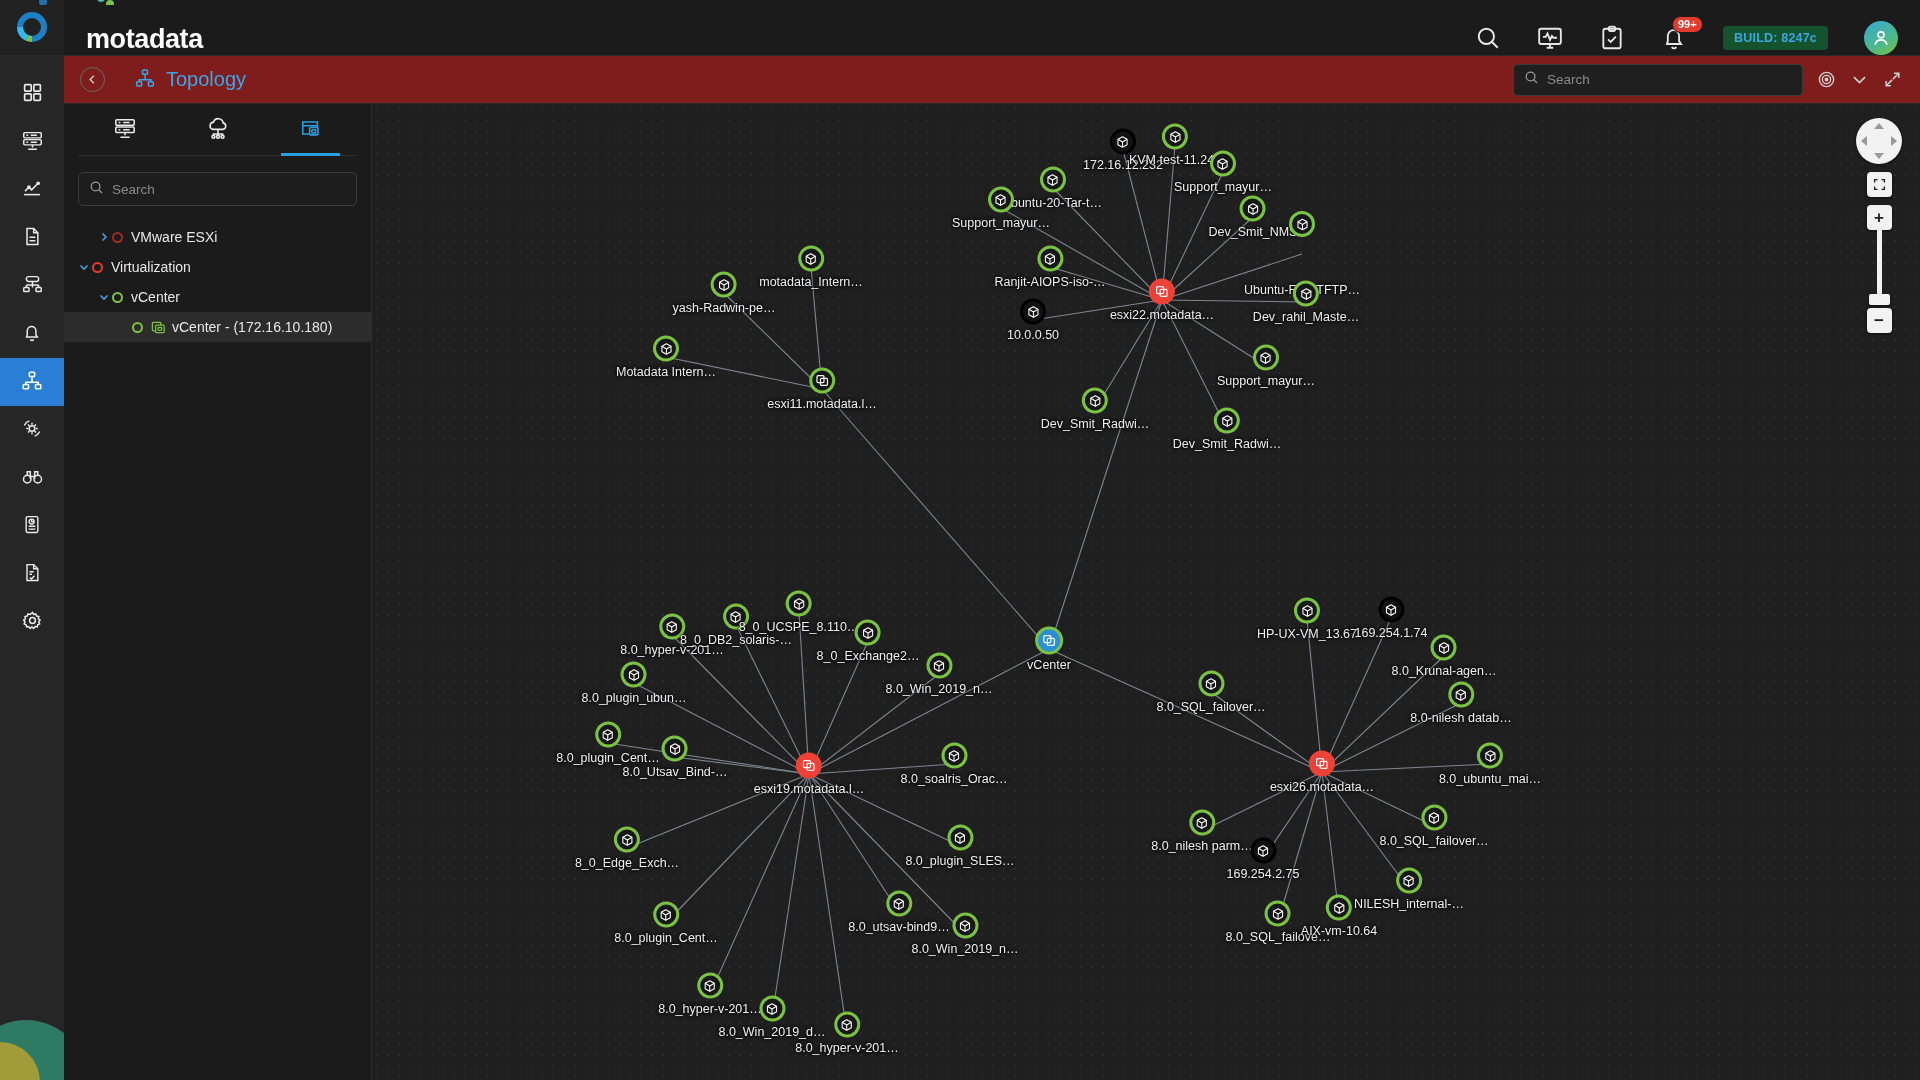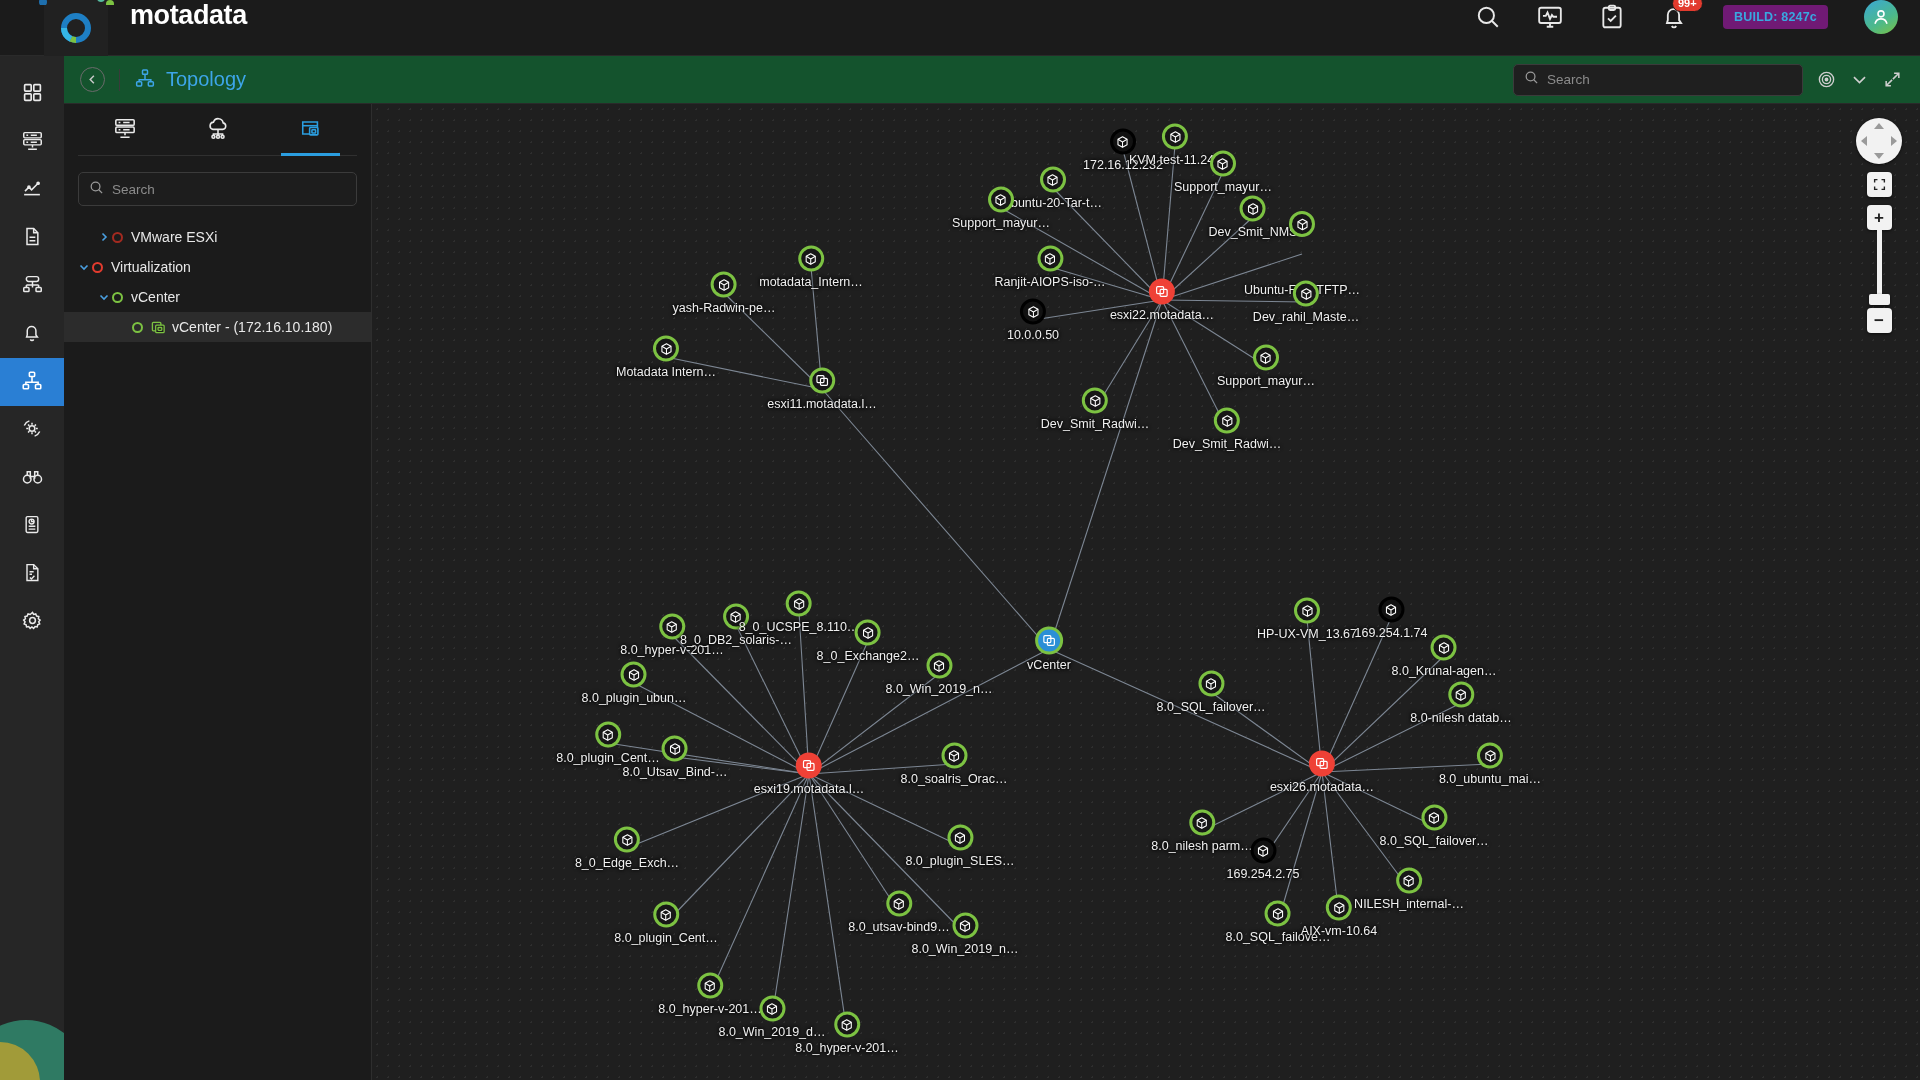--- a/index.html
+++ b/index.html
@@ -8,22 +8,22 @@
     background:#1b1b1b;
     font-family:"Liberation Sans", sans-serif;
     color:#e6e6e6;
     -webkit-font-smoothing:antialiased;
   }
   .app { position:relative; width:1920px; height:1080px; }
 
   
   .topbar {
     position:absolute; top:0; left:0; width:1920px; height:56px;
-    background:#1b1b1b; display:flex; align-items:flex-start;
-    border-bottom:1px solid #2a2a2a; z-index:30;padding-left:44px;
+    background:#1b1b1b; display:flex; align-items:flex-end;
+    border-bottom:1px solid #2a2a2a; z-index:30;
   }
   .logo-cell {
     width:64px; height:56px; background:#212121;
     display:flex; align-items:center; justify-content:center;
   }
   .brand { display:flex; align-items:center; padding-left:22px; }
   .brand-text {
     font-size:27px; font-weight:700; color:#fff; letter-spacing:-0.4px;
     position:relative;
   }
@@ -31,21 +31,21 @@
   .topbar-right {
     margin-left:auto; display:flex; align-items:center; gap:36px; padding-right:22px;
   }
   .ticon { width:26px; height:26px; cursor:pointer; position:relative; }
   .badge {
     position:absolute; top:-9px; left:11px; background:#e23b2e; color:#fff;
     font-size:11px; font-weight:700; border-radius:9px; padding:1px 5px;
     line-height:13px; border:1px solid #1b1b1b;
   }
   .build-tag {
-    background:#701a75; color:#39a8e0; font-size:12.5px; font-weight:600;
+    background:#14532d; color:#39a8e0; font-size:12.5px; font-weight:600;
     padding:5px 11px; border-radius:4px; letter-spacing:.2px; cursor:pointer;
   }
   .avatar {
     width:34px; height:34px; border-radius:50%;
     background:linear-gradient(150deg,#3aa7d6 0%,#4cb98b 60%,#7cc242 100%);
     display:flex; align-items:center; justify-content:center; cursor:pointer;
   }
 
   
   .rail {
@@ -59,21 +59,21 @@
   }
   .rail-item.active { background:#2a7fd4; }
   .rail-deco {
     position:absolute; left:-22px; bottom:-40px; width:110px; height:120px;
     pointer-events:none;
   }
 
   
   .pagehdr {
     position:absolute; top:56px; left:64px; width:1856px; height:48px;
-    background:#14532d; display:flex; align-items:center;
+    background:#7f1d1d; display:flex; align-items:center;
     border-bottom:1px solid #2a2a2a; z-index:15;
   }
   .backbtn {
     width:25px; height:25px; border-radius:50%; border:1px solid #6a6a6a;
     display:flex; align-items:center; justify-content:center; margin-left:16px;
     cursor:pointer;
   }
   .hdr-divider { width:1px; height:22px; background:#3a3a3a; margin:0 14px; }
   .hdr-title {
     font-size:20px; color:#3da5e8; font-weight:400; margin-left:10px;

